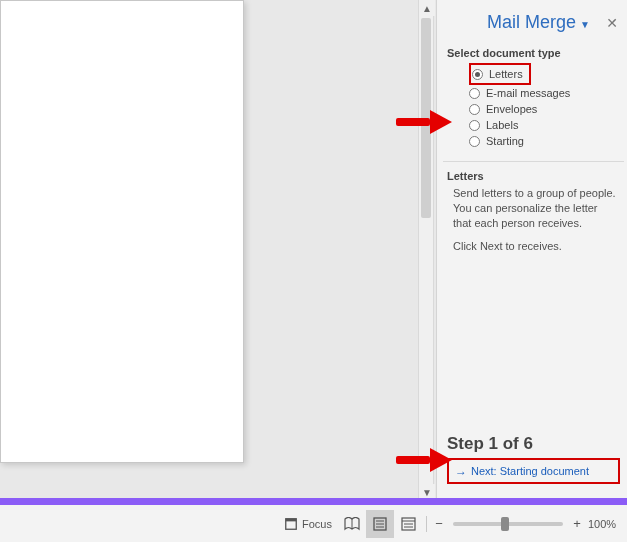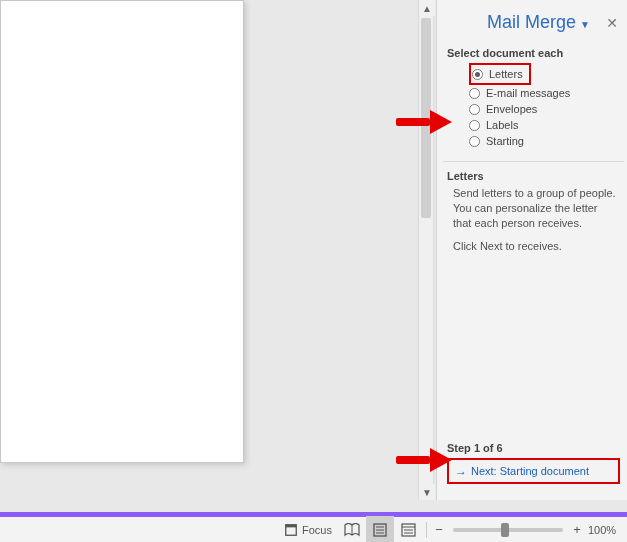--- a/index.html
+++ b/index.html
@@ -107,36 +107,36 @@
   }
 
   hr.sep {
     border:none; border-top:1px solid #d9d9d9;
     margin:6px -4px 8px -4px;
   }
 
   .pane-bottom {
     position:absolute; left:10px; right:10px; bottom:16px;
   }
-  .step-label { font-weight:700; font-size:11px; color:#444; padding-bottom:4px; }
+  .step-label { font-weight:700; font-size:17px; color:#444; padding-bottom:4px; }
   .next-box {
     border:2px solid #d20000;
     padding:4px 6px;
     display:flex; align-items:center; gap:4px;
   }
   .next-arrow { color:#1a5dbb; font-size:12px; font-weight:700; }
   .next-link { color:#1a5dbb; font-size:11px; cursor:pointer; }
 
   
   .statusbar {
     position:absolute;
     left:0; right:0; bottom:0;
-    height:30px;
+    height:44px;
     background:#f3f3f3;
-    border-top:5px solid #8b5cf6;
+    border-top:7px solid #8b5cf6;
     display:flex; align-items:center;
     font-size:11px; color:#555;padding-left:8px;
   }
   .status-spacer { flex:1; }
   .status-btn {
     height:28px; min-width:28px; padding:0 6px;
     display:flex; align-items:center; justify-content:center;
     cursor:pointer; color:#555;
   }
   .status-btn svg { display:block; }
@@ -181,21 +181,21 @@
 
   <div class="pane">
     <div class="pane-header">
       <div class="pane-title">
         <span class="text">Mail Merge</span>
         <span class="chev">▼</span>
       </div>
       <div class="pane-close">✕</div>
     </div>
 
-    <div class="section-title">Select document each</div>
+    <div class="section-title">Select document type</div>
 
     <div class="radios">
       <div class="annot-box r1">
         <div class="radio-item">
           <span class="radio selected"></span>
           <span>Letters</span>
         </div>
       </div>
       <div class="radio-item">
         <span class="radio"></span>

